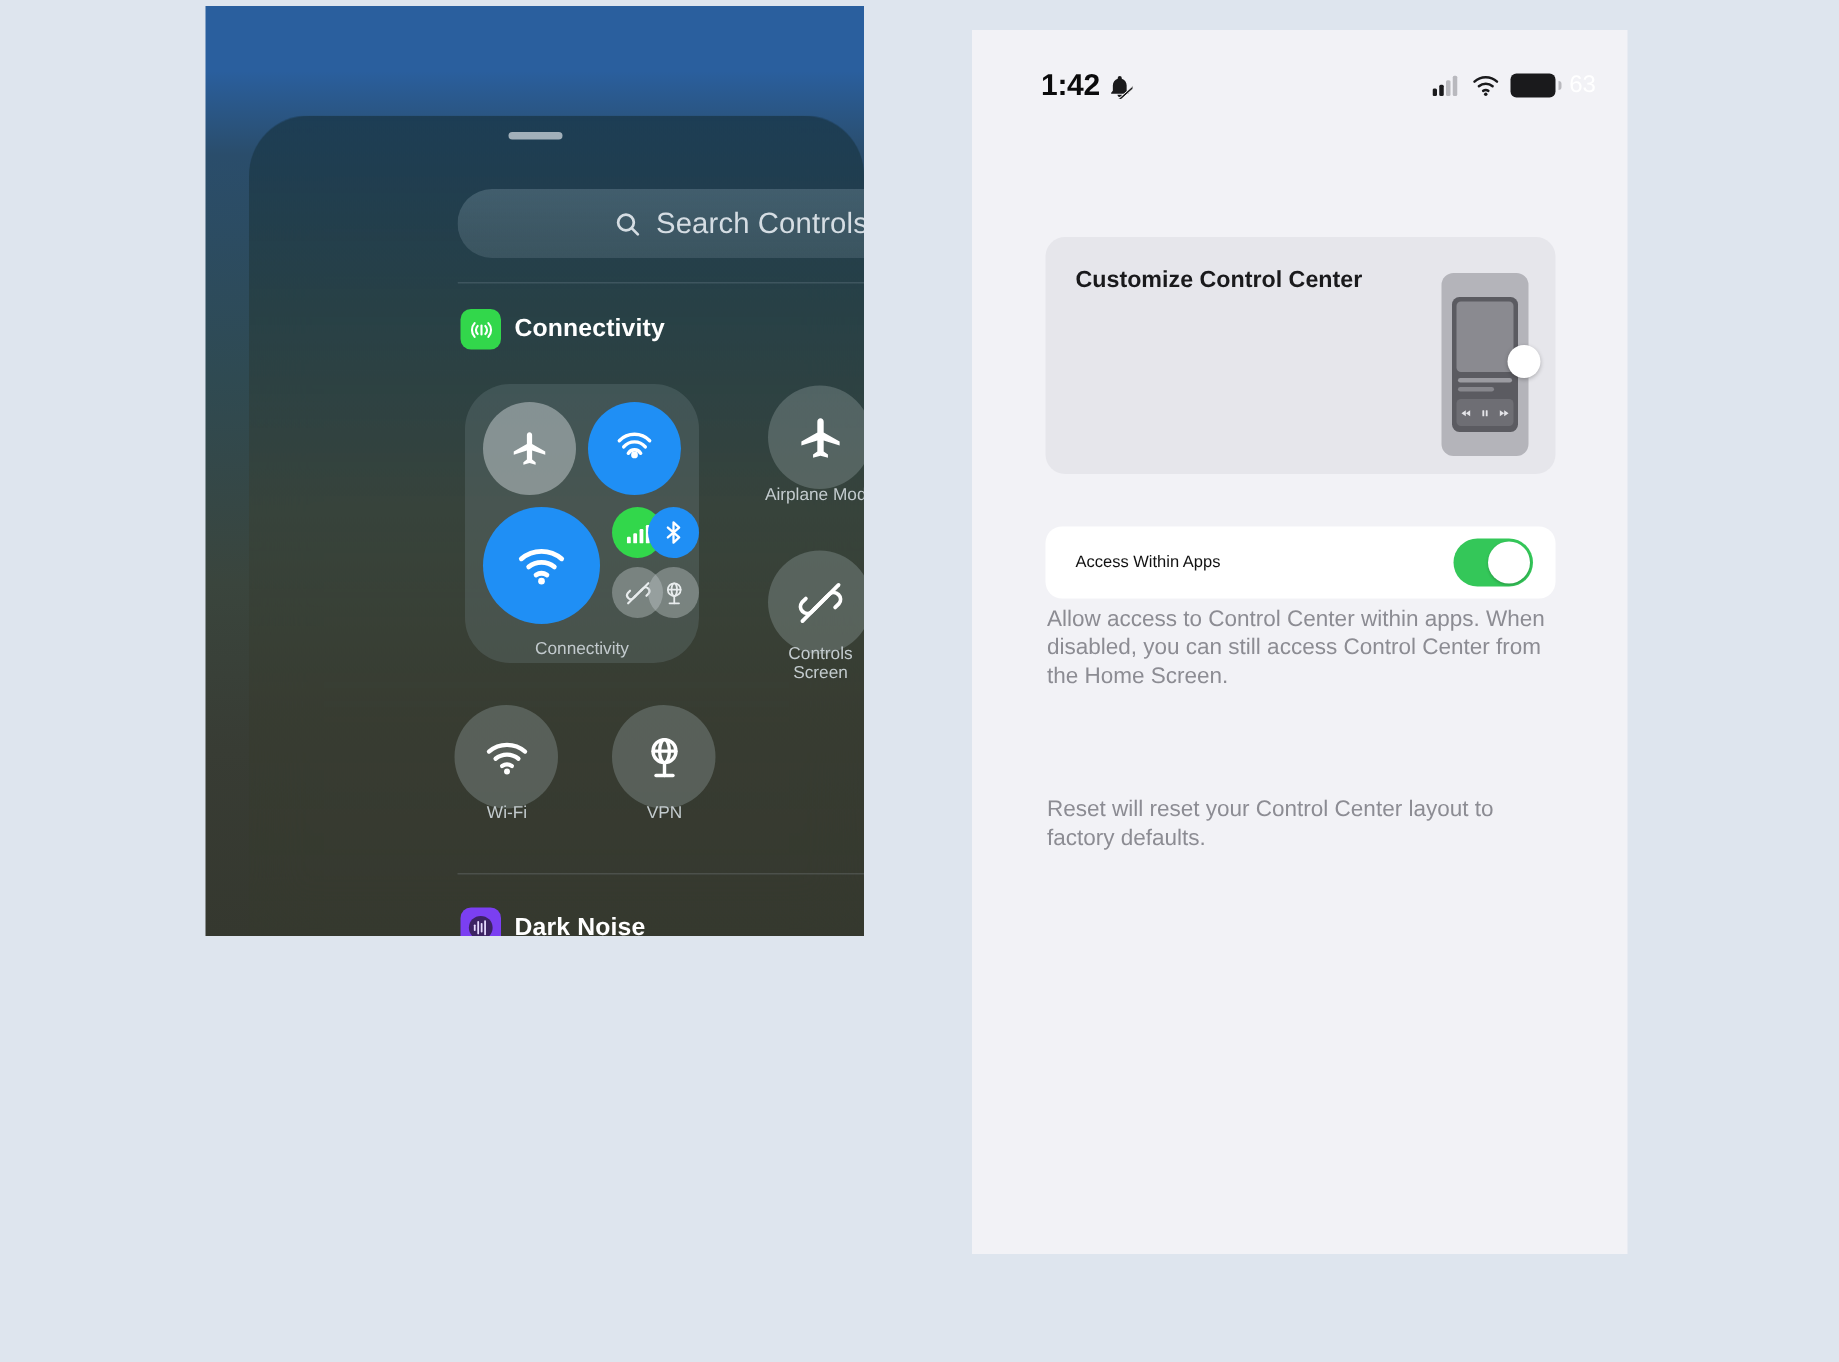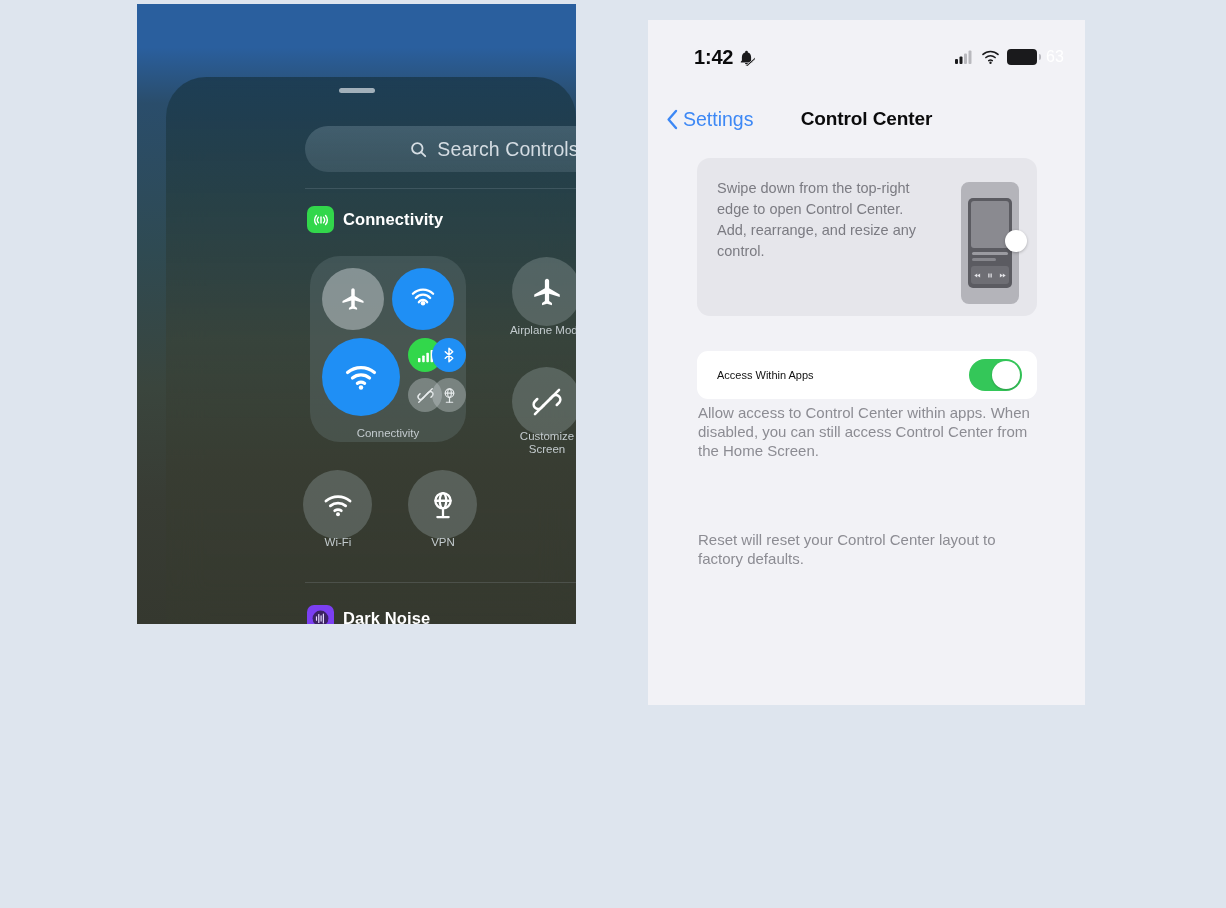--- a/index.html
+++ b/index.html
@@ -69,21 +69,21 @@
     background: rgba(120,136,142,0.27);
   }
   .conn-group .sub {
     position: absolute; border-radius: 50%;
     display: flex; align-items: center; justify-content: center;
   }
 
   
   .phone-right {
     position: absolute; left: 648px; top: 20px;
-    width: 437px; height: 685px;
+    width: 437px; height: 816px;
     background: #f2f2f6; overflow: hidden;
   }
   .statusbar {
     position: absolute; left: 0; top: 0; width: 100%; height: 60px;
     display: flex; align-items: center; justify-content: space-between;
     padding: 14px 44px 0 46px;
   }
   .sb-left { display: flex; align-items: center; gap: 5px; }
   .sb-time { font-size: 20px; font-weight: 700; color: #0b0b0c; letter-spacing: -0.2px; }
   .sb-right { display: flex; align-items: center; gap: 7px; }
@@ -268,21 +268,21 @@
 
     <div class="tile-circle" style="left:375px; top:363px; width:69px; height:69px">
       <svg width="34" height="34" viewBox="0 0 24 24" fill="none" stroke="#fff" stroke-width="1.8" stroke-linecap="round">
         <path d="M9.6 14.4l-1.8 1.8a3.2 3.2 0 0 1-4.5-4.5l1.8-1.8"></path>
         <path d="M14.4 9.6l1.8-1.8a3.2 3.2 0 0 1 4.5 4.5l-1.8 1.8"></path>
         <line x1="9.2" y1="14.8" x2="14.8" y2="9.2"></line>
         <line x1="3.5" y1="20.5" x2="20.5" y2="3.5"></line>
       </svg>
     </div>
     <div class="tile-label" style="left:355px; top:426px; width:110px">
-      <span>Customize</span><br>
+      <span>Controls</span><br>
       <span>Screen</span>
     </div>
 
     <div class="tile-circle" style="left:166px; top:466px; width:69px; height:69px">
       <svg width="34" height="34" viewBox="0 0 24 24" fill="none" stroke="#fff" stroke-width="2" stroke-linecap="round">
         <path d="M3.5 9.2a13 13 0 0 1 17 0"></path>
         <path d="M6.6 12.6a8.6 8.6 0 0 1 10.8 0"></path>
         <path d="M9.7 16a4.2 4.2 0 0 1 4.6 0"></path>
         <circle cx="12" cy="18.6" r="1.4" fill="#fff" stroke="none"></circle>
       </svg>
@@ -391,34 +391,23 @@
                        background:#1a1a1c; position:relative;">
             <span style="position:absolute; inset:0; display:flex; align-items:center;
                          justify-content:center; color:#fff; font-size:16px; font-weight:400;padding-left:48px;">63</span>
           </span>
           <span style="display:inline-block; width:2.5px; height:6px; border-radius:0 2px 2px 0;
                        background:#b9b9be; margin-left:1.5px;"></span>
         </span>
       </div>
     </div>
 
-    <div class="navbar">
-      <div class="nav-back">
-        <span>
-          <svg width="13" height="21" viewBox="0 0 13 21" fill="none" stroke="#3d88f5" stroke-width="2.4" stroke-linecap="round" stroke-linejoin="round">
-            <polyline points="10,2 2.6,10.5 10,19"></polyline>
-          </svg>
-        </span>
-        <span>Settings</span>
-      </div>
-      <div class="nav-title">Control Center</div>
-    </div>
 
     <div class="card card-customize">
-      <div class="cc-desc">Swipe down from the top-right edge to open Control Center. Add, rearrange, and resize any control.</div>
+      <div class="cc-title">Customize Control Center</div>
 
       <div class="mock-phone">
         <div class="mock-screen">
           <div class="mock-view"></div>
           <div class="mock-meta"></div>
           <div class="mock-meta2"></div>
           <div class="mock-ctrl">
             <svg width="7" height="7" viewBox="0 0 24 24" fill="#e4e4e8">
               <path d="M11 12L21 5v14zM1 12L11 5v14z"></path>
             </svg>

